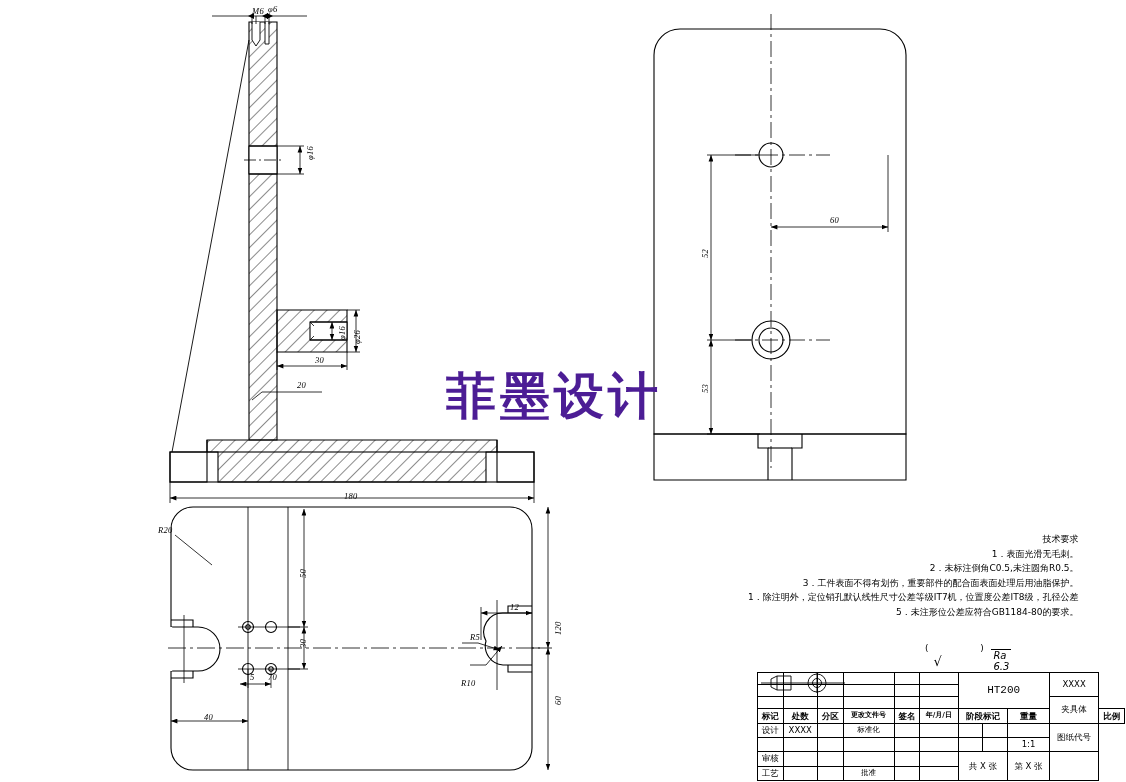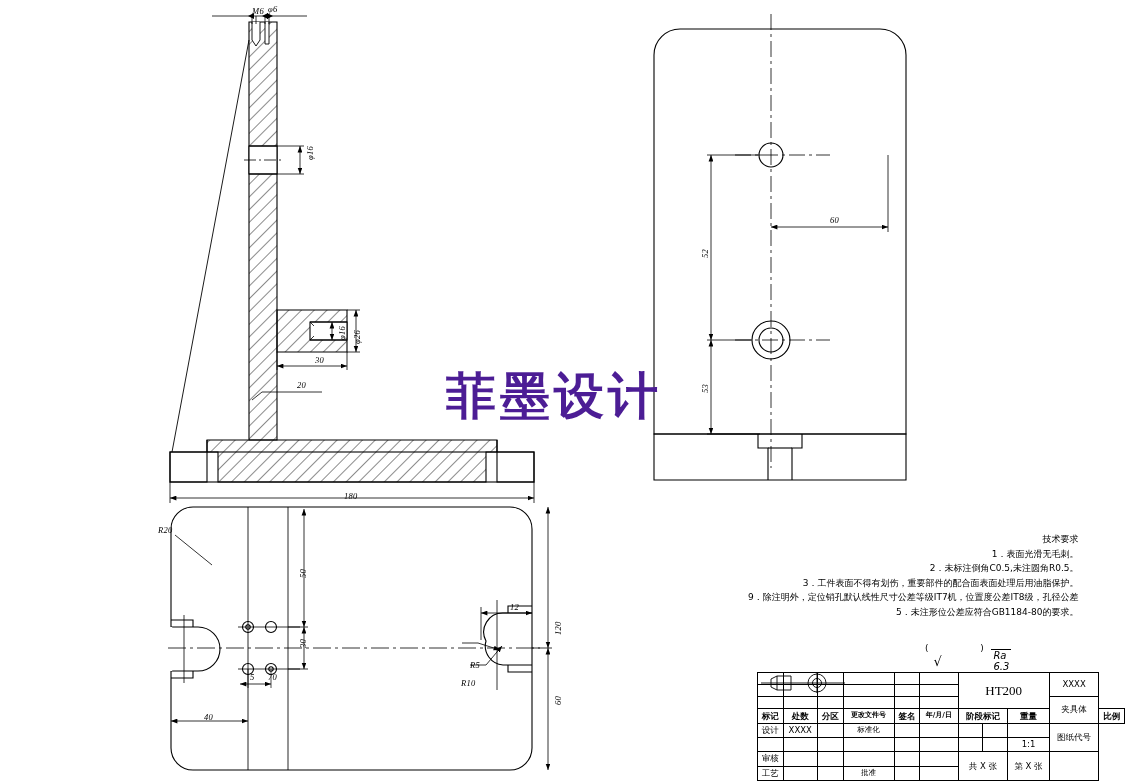--- a/index.html
+++ b/index.html
@@ -15,21 +15,21 @@
   .tech .ttl{margin-left:14px;}
   .wm{position:absolute;left:446px;top:363px;font-size:50px;
       font-family:"DejaVu Serif",serif;color:#4c1d95;letter-spacing:4px;
       font-weight:600;}
   
   #tb{position:absolute;left:757px;top:672px;width:368px;height:109px;}
   #tb table{border-collapse:collapse;width:368px;height:109px;
             font-family:"DejaVu Sans",sans-serif;font-size:8.5px;}
   #tb td{border:0.9px solid #000;text-align:center;vertical-align:middle;
          padding:0;line-height:1.05;}
-  .big{font-size:13px;font-family:Liberation Serif, serif;}
+  .big{font-size:11px;font-family:Liberation Mono, monospace;}
   .cn{font-family:"DejaVu Sans",sans-serif;}
   .ra{position:absolute;left:925px;top:643px;font-size:9px;
       font-family:"DejaVu Sans",sans-serif;}
 </style>
 </head>
 <body>
 
 <div id="sheet">
 
   <svg id="svg-front" width="1126" height="782">
@@ -213,33 +213,33 @@
       <div class="dimtxt vert" style="left: 700px; top: 258px;">52</div>
       <div class="dimtxt vert" style="left: 700px; top: 393px;">53</div>
       <div class="dimtxt" style="left: 158px; top: 525px;">R20</div>
       <div class="dimtxt vert" style="left: 298px; top: 578px;">50</div>
       <div class="dimtxt vert" style="left: 298px; top: 648px;">30</div>
       <div class="dimtxt" style="left: 250px; top: 672px;">5</div>
       <div class="dimtxt" style="left: 268px; top: 672px;">70</div>
       <div class="dimtxt" style="left: 204px; top: 712px;">40</div>
       <div class="dimtxt" style="left: 510px; top: 602px;">12</div>
       <div class="dimtxt" style="left: 461px; top: 634px; margin-top: 44px;">R10</div>
-      <div class="dimtxt" style="left: 470px; top: 660px; text-align: center;">R5</div>
+      <div class="dimtxt" style="left: 470px; top: 632px; text-align: center;">R5</div>
       <div class="dimtxt vert" style="left: 553px; top: 635px;">120</div>
       <div class="dimtxt vert" style="left: 553px; top: 705px;">60</div>
     </div>
 
   <div class="wm">菲墨设计</div>
 
   <div class="tech" style="left:748px;top:532px;text-align:right;">
     <div class="ttl">技术要求</div>
     <div>1．表面光滑无毛刺。</div>
     <div>2．未标注倒角C0.5,未注圆角R0.5。</div>
     <div>3．工件表面不得有划伤，重要部件的配合面表面处理后用油脂保护。</div>
-    <div>9．除注明外，定位销孔默认线性尺寸公差等级IT7机，位置度公差IT8级，孔径公差</div>
+    <div>1．除注明外，定位销孔默认线性尺寸公差等级IT7机，位置度公差IT8级，孔径公差</div>
     <div>5．未注形位公差应符合GB1184-80的要求。</div>
   </div>
 
   <div class="ra">
     <span>(</span>
     <span style="position:relative;display:inline-block;width:46px;">
       <span style="position:absolute;left:2px;top:3px;font-size:13px;">√</span>
       <span style="position:absolute;left:12px;top:-2px;font-size:10px;font-style:italic;border-top:1px solid #000;padding:0 2px;margin-left:48px;">Ra 6.3</span>
     </span>
     <span>)</span>

